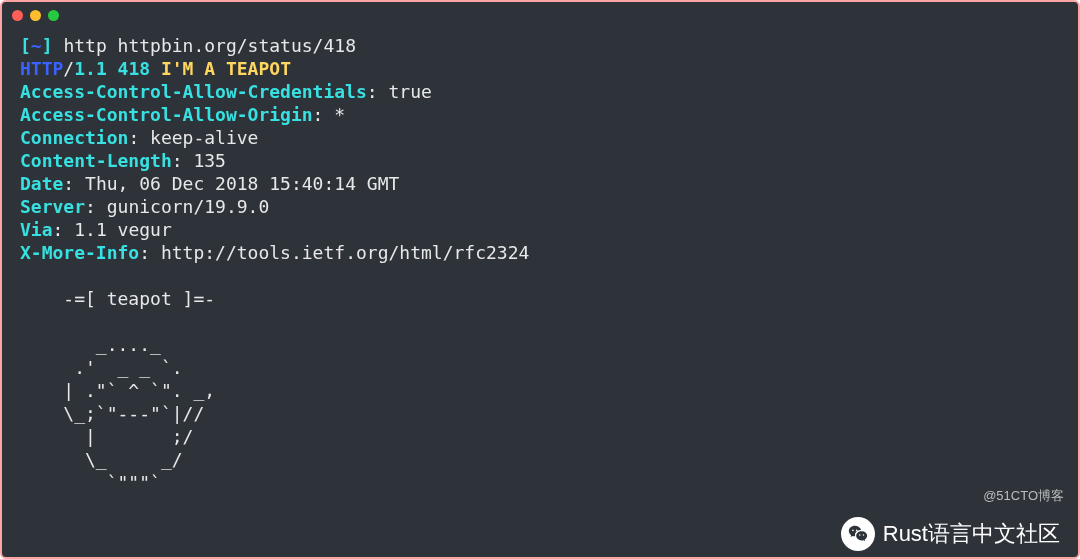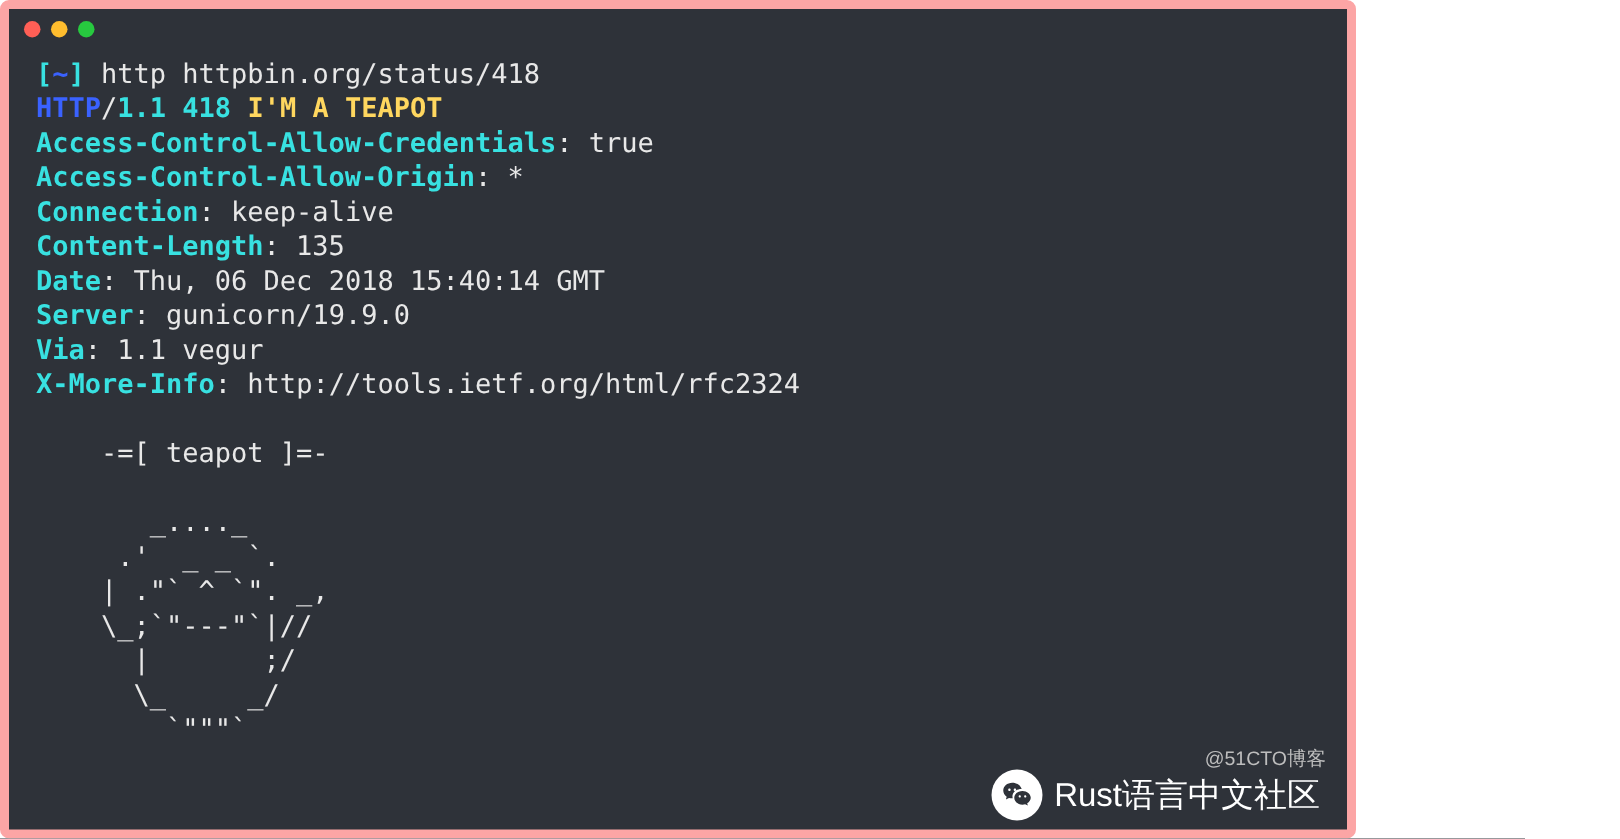--- a/index.html
+++ b/index.html
@@ -2,23 +2,23 @@
 <html><head>
 <meta charset="utf-8">
 <style>
   * { margin: 0; padding: 0; box-sizing: border-box; }
   html, body { width: 1080px; height: 559px; overflow: hidden; font-family: sans-serif; }
   body { background: #fff; position: relative; }
 
   .window {
     position: absolute;
     top: 0; left: 0;
-    width: 904px; height: 559px;
+    width: 1080px; height: 559px;
     background: #2e3239;
-    border: 6px solid #fca5a5;
+    border: 2px solid #fca5a5;
     border-radius: 6px;
     overflow: hidden;
   }
 
   .traffic-lights {
     position: absolute;
     top: 8px; left: 10px;
     display: flex; gap: 7px;
   }
   .traffic-lights span {
@@ -40,21 +40,21 @@
   }
 
   .c-cyan   { color: #38e1e1; }
   .c-blue   { color: #3a62ff; }
   .c-yellow { color: #ffd75f; }
   .c-white  { color: #e8e8e8; }
   .bold     { font-weight: bold; }
 
   .watermark-top {
     position: absolute;
-    right: 14px; bottom: 38px;
+    right: 14px; bottom: 52px;
     color: #bdbdbd;
     font-size: 13px;
     font-family: sans-serif;
   }
 
   .brand {
     position: absolute;
     right: 18px; bottom: 6px;
     display: flex; align-items: center; gap: 8px;
     color: #fff;

